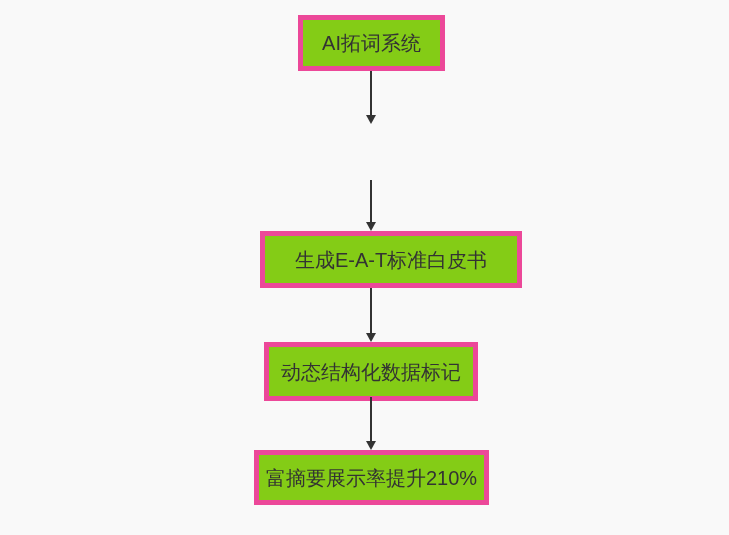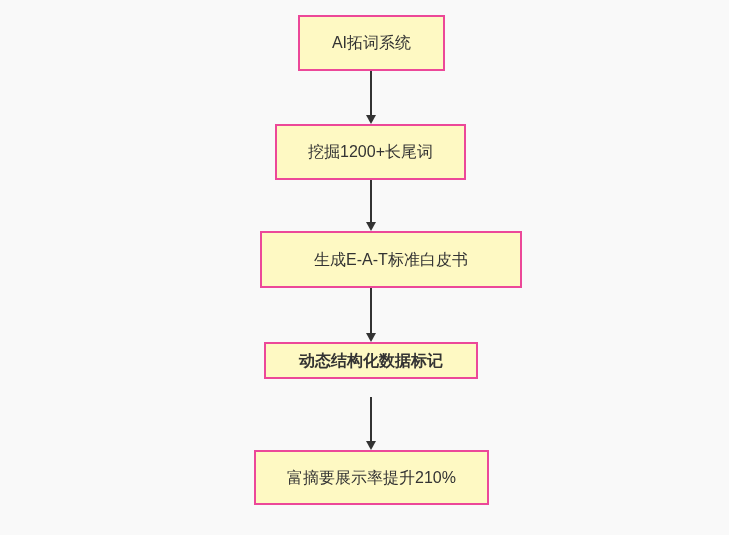--- a/index.html
+++ b/index.html
@@ -12,35 +12,35 @@
     overflow: hidden;
   }
   .canvas {
     position: relative;
     width: 729px;
     height: 535px;
     background: #f9f9f9;
   }
   .node {
     position: absolute;
-    background: #fef9c3;
-    border: 2px solid #ec4899;
+    background: #84cc16;
+    border: 5px solid #ec4899;
     box-sizing: border-box;
     display: flex;
     align-items: center;
     justify-content: center;
     color: #333333;
-    font-size: 16px;
+    font-size: 20px;
     line-height: 1;
     white-space: nowrap;
   }
   .n1 { left: 298px; top: 15px;  width: 147px; height: 56px; }
   .n2 { left: 275px; top: 124px; width: 191px; height: 56px; }
   .n3 { left: 260px; top: 231px; width: 262px; height: 57px; }
-  .n4 { left: 264px; top: 342px; width: 214px; height: 37px; font-weight: bold; }
+  .n4 { left: 264px; top: 342px; width: 214px; height: 59px; }
   .n5 { left: 254px; top: 450px; width: 235px; height: 55px; align-items: center; }
 
   .edge-line {
     position: absolute;
     left: 370px;
     width: 2px;
     background: #333333;
   }
   .e1-line { top: 71px;  height: 44px; }
   .e2-line { top: 180px; height: 42px; }
@@ -66,23 +66,20 @@
 
 <div class="canvas">
 
   <div class="node n1">
     <span>AI拓词系统</span>
   </div>
 
   <div class="edge-line e1-line"></div>
   <div class="arrowhead e1-head"></div>
 
-  <div class="node n2">
-    <span>挖掘1200+长尾词</span>
-  </div>
 
   <div class="edge-line e2-line"></div>
   <div class="arrowhead e2-head"></div>
 
   <div class="node n3">
     <span>生成E-A-T标准白皮书</span>
   </div>
 
   <div class="edge-line e3-line"></div>
   <div class="arrowhead e3-head"></div>

